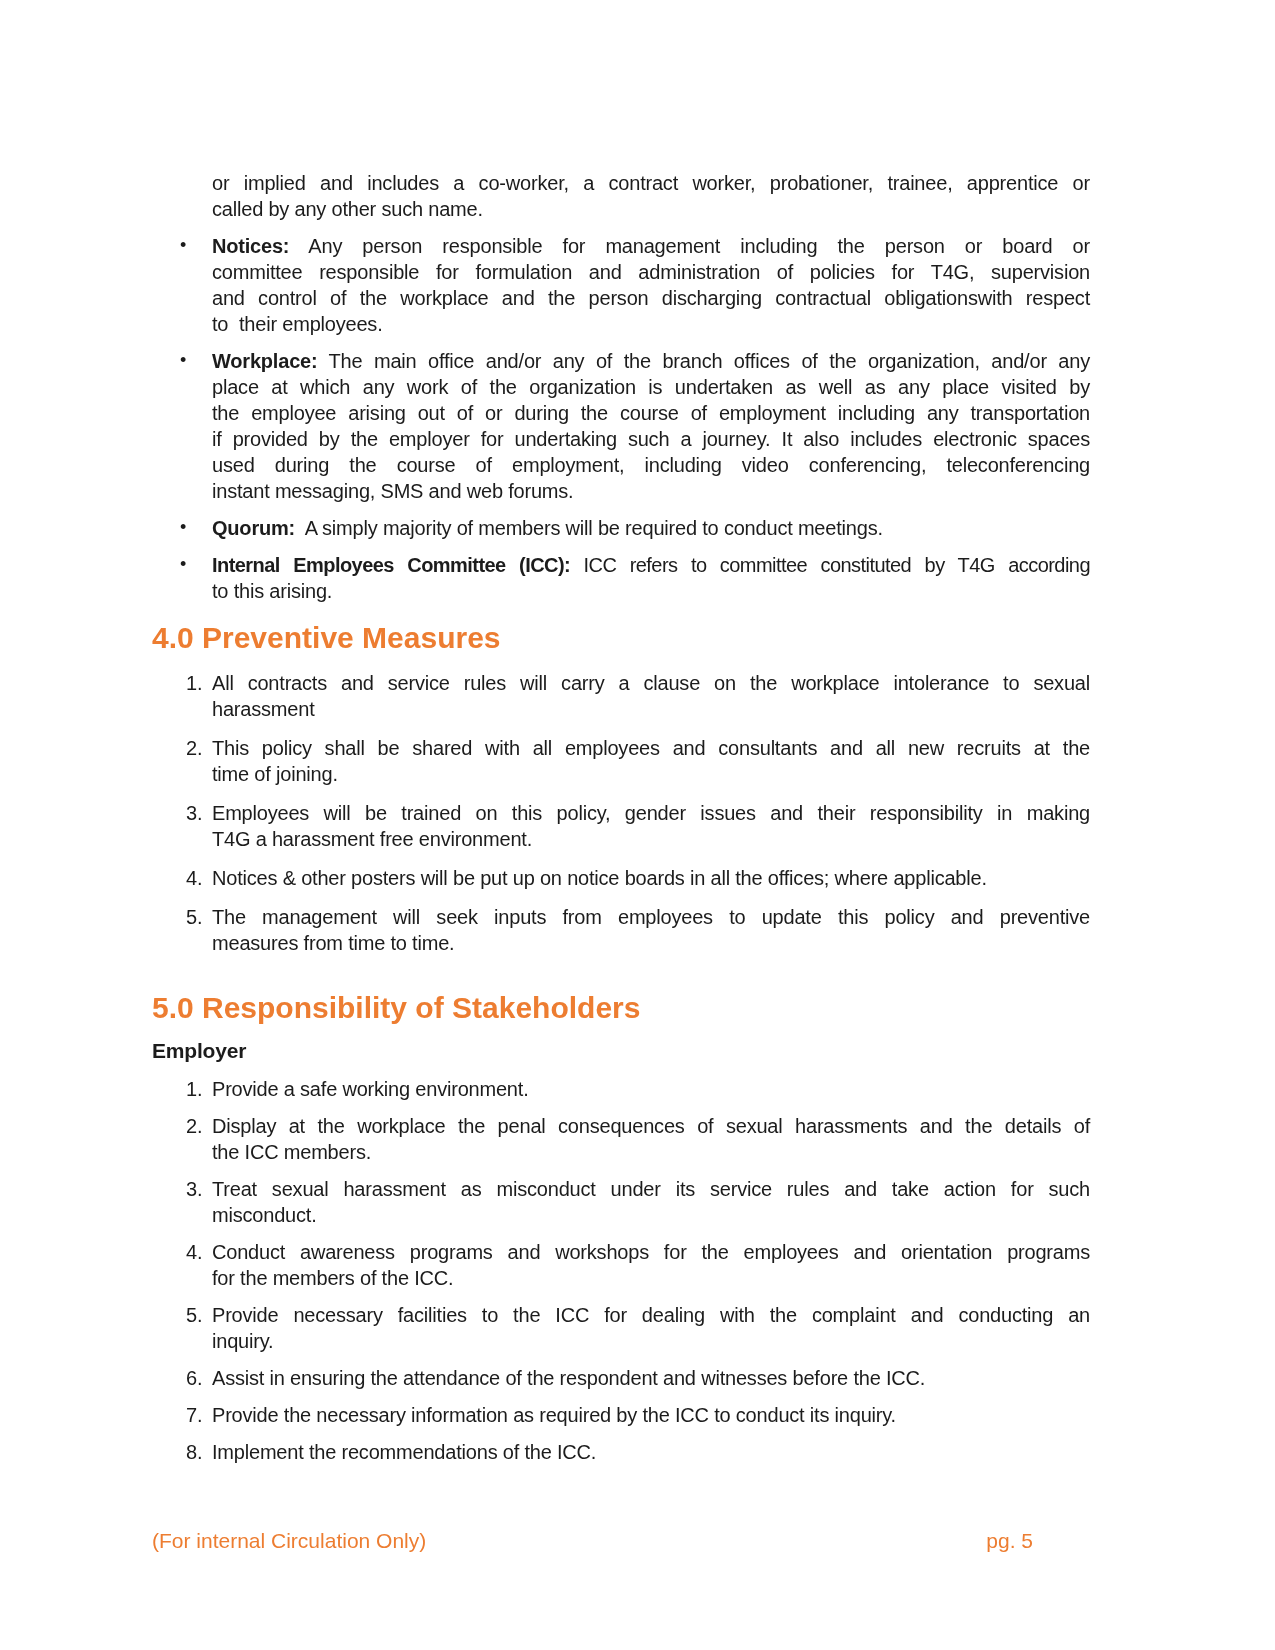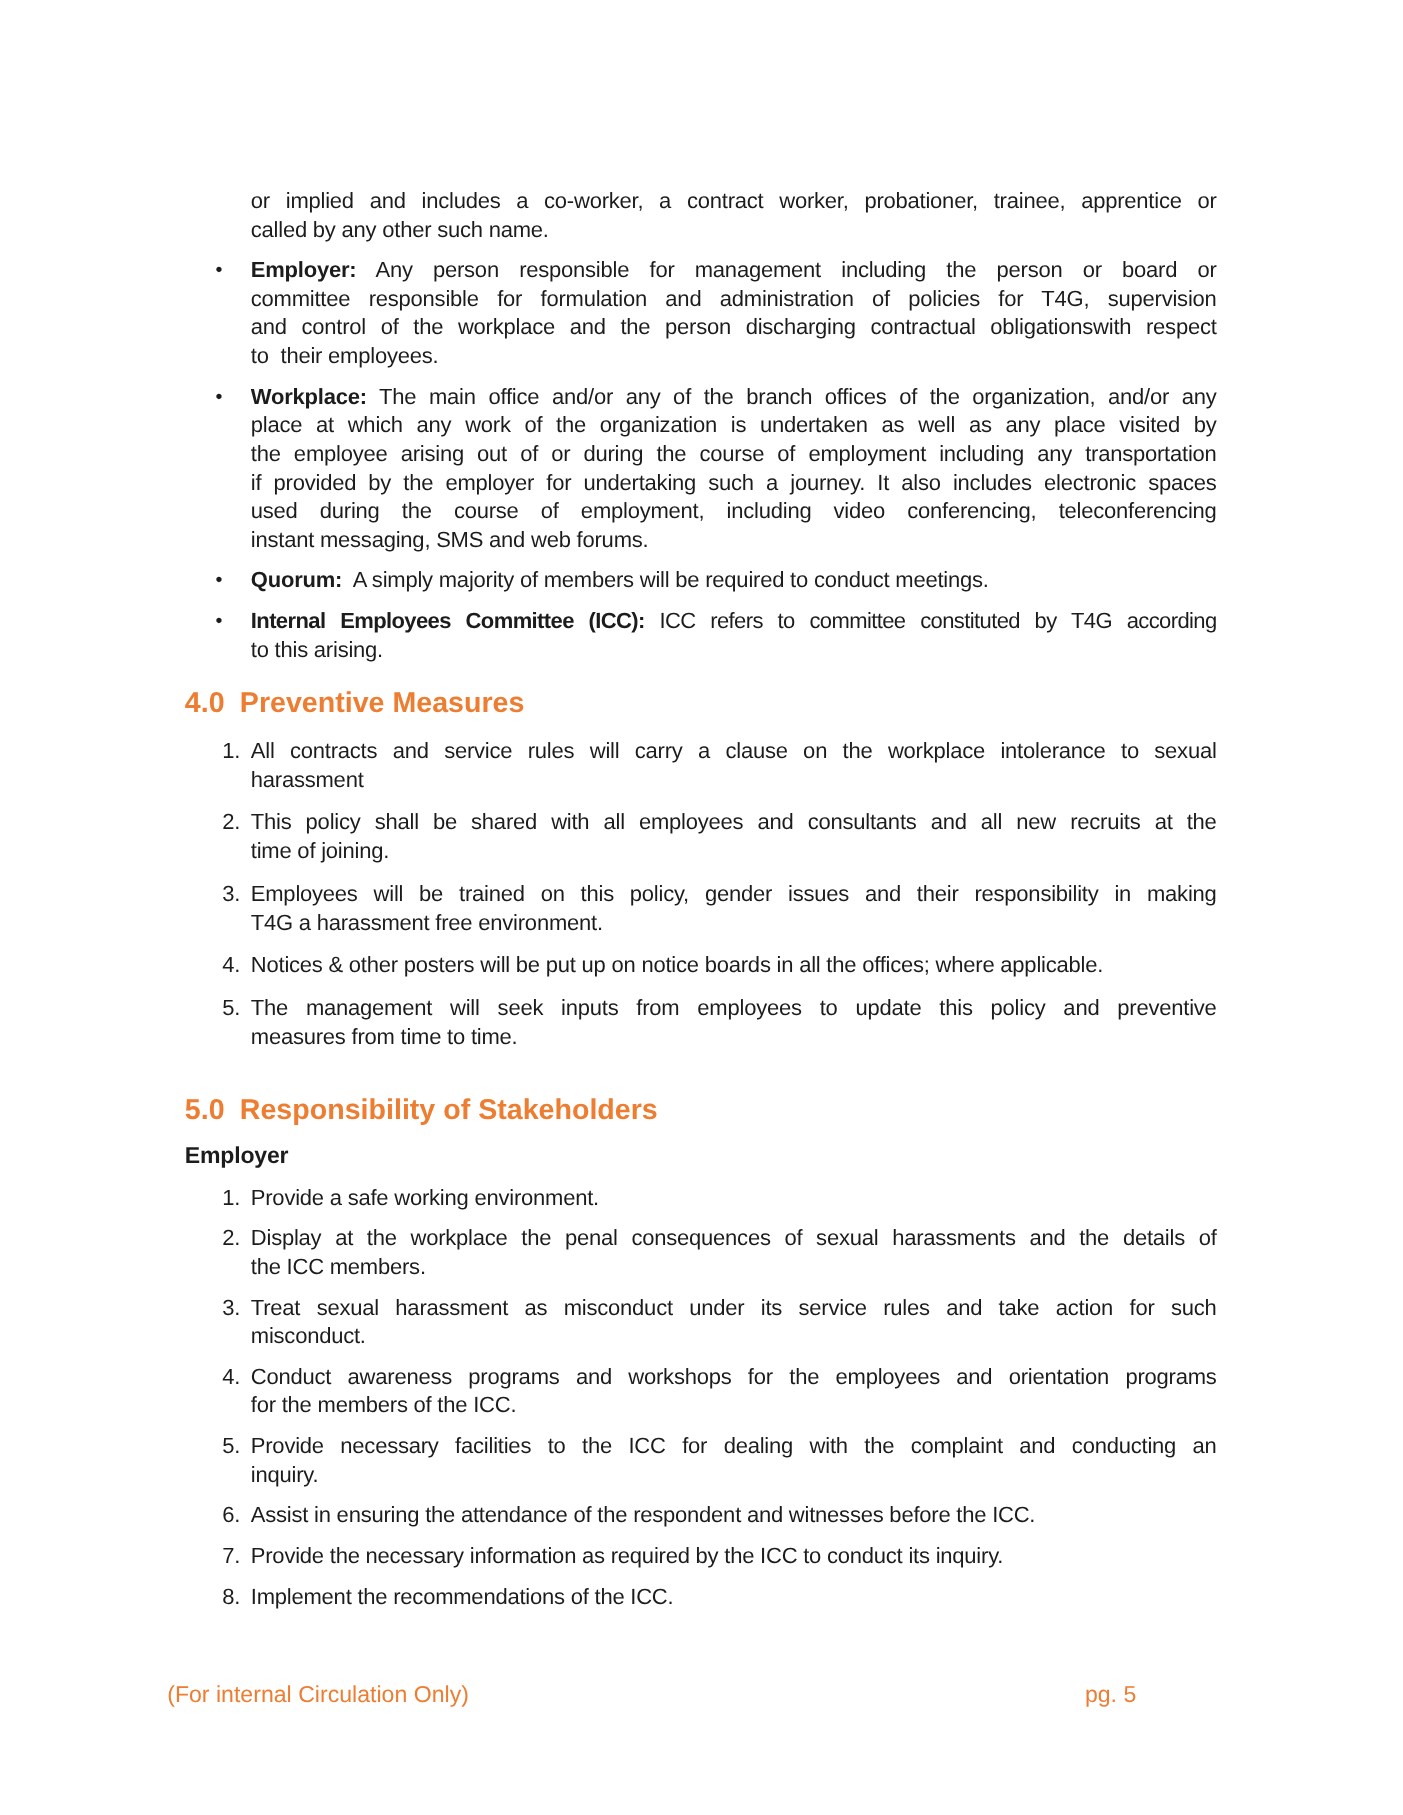--- a/index.html
+++ b/index.html
@@ -7,35 +7,35 @@
     position:relative;
     width:1275px;height:1650px;
     background:#ffffff;
     color:#1c1c1c;
     font-family:"Liberation Sans", sans-serif;
     font-size:20px;
     line-height:26px;
     letter-spacing:-0.2px;
     overflow:hidden;
   }
-  .content{position:absolute;left:228px;top:170px;width:878px;}
+  .content{position:absolute;left:212px;top:170px;width:878px;}
   .line{white-space:pre;height:26px;}
   .jl{text-align:justify;text-align-last:justify;}
   .p{margin:0 0 11px 0;}
   .li-b{position:relative;margin:0 0 11px 0;}
   .li-b .bullet{position:absolute;left:-32px;top:-1px;font-size:18px;}
   .li-n{position:relative;margin:0 0 13px 0;}
   .s5-item{margin-bottom:11px;}
   .li-n .num{position:absolute;left:-26px;top:0;}
   b{font-weight:bold;}
   .tight{letter-spacing:-0.55px;}
   .heading{
     margin:18px 0 16px -60px;
     color:var(--accent,#ED7D31);
-    font-size:26px;line-height:32px;font-weight:bold;
+    font-size:30px;line-height:32px;font-weight:bold;
     letter-spacing:0;
   }
   .heading .h-num{display:inline-block;width:50px;}
   .heading-5{margin-top:36px;margin-bottom:14px;}
   .subheading{margin:0 0 12px -60px;font-weight:bold;font-size:21px;}
   .footer{
     position:absolute;left:152px;top:1528px;width:881px;
     display:flex;justify-content:space-between;
     color:var(--accent,#ED7D31);font-size:21px;letter-spacing:0;
   }
@@ -46,21 +46,21 @@
 <div class="page" style="--accent: #ED7D31;">
   <div class="content">
 
     <div class="p">
       <div class="line jl">or implied and includes a co-worker, a contract worker, probationer, trainee, apprentice or</div>
       <div class="line">called by any other such name.</div>
     </div>
 
     <div class="li-b">
       <span class="bullet">•</span>
-      <div class="line jl"><b>Employer:</b><span> Any person responsible for management including the person or board or</span></div>
+      <div class="line jl"><b>Notices:</b><span> Any person responsible for management including the person or board or</span></div>
       <div class="line jl">committee responsible for formulation and administration of policies for T4G, supervision</div>
       <div class="line jl">and control of the workplace and the person discharging contractual obligationswith respect</div>
       <div class="line">to  their employees.</div>
     </div>
 
     <div class="li-b">
       <span class="bullet">•</span>
       <div class="line jl"><b>Workplace:</b><span> The main office and/or any of the branch offices of the organization, and/or any</span></div>
       <div class="line jl">place at which any work of the organization is undertaken as well as any place visited by</div>
       <div class="line jl">the employee arising out of or during the course of employment including any transportation</div>

